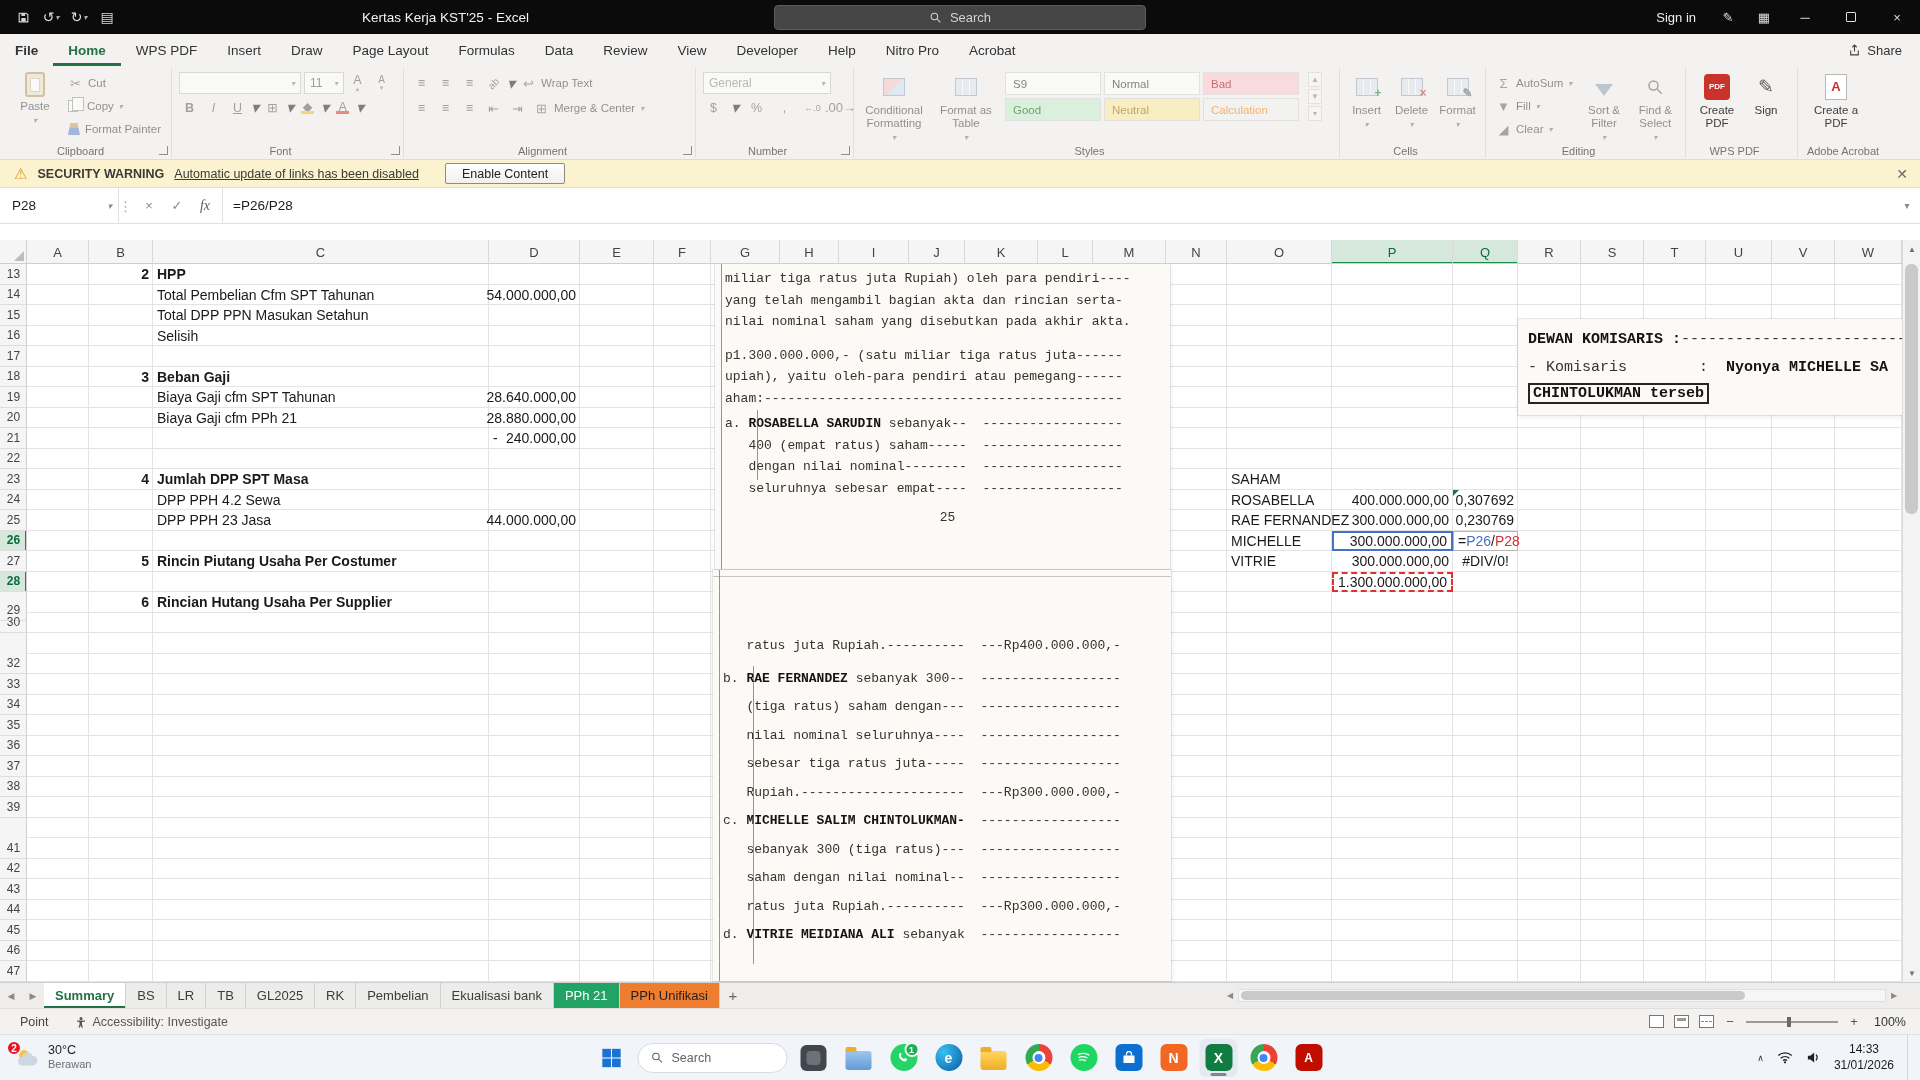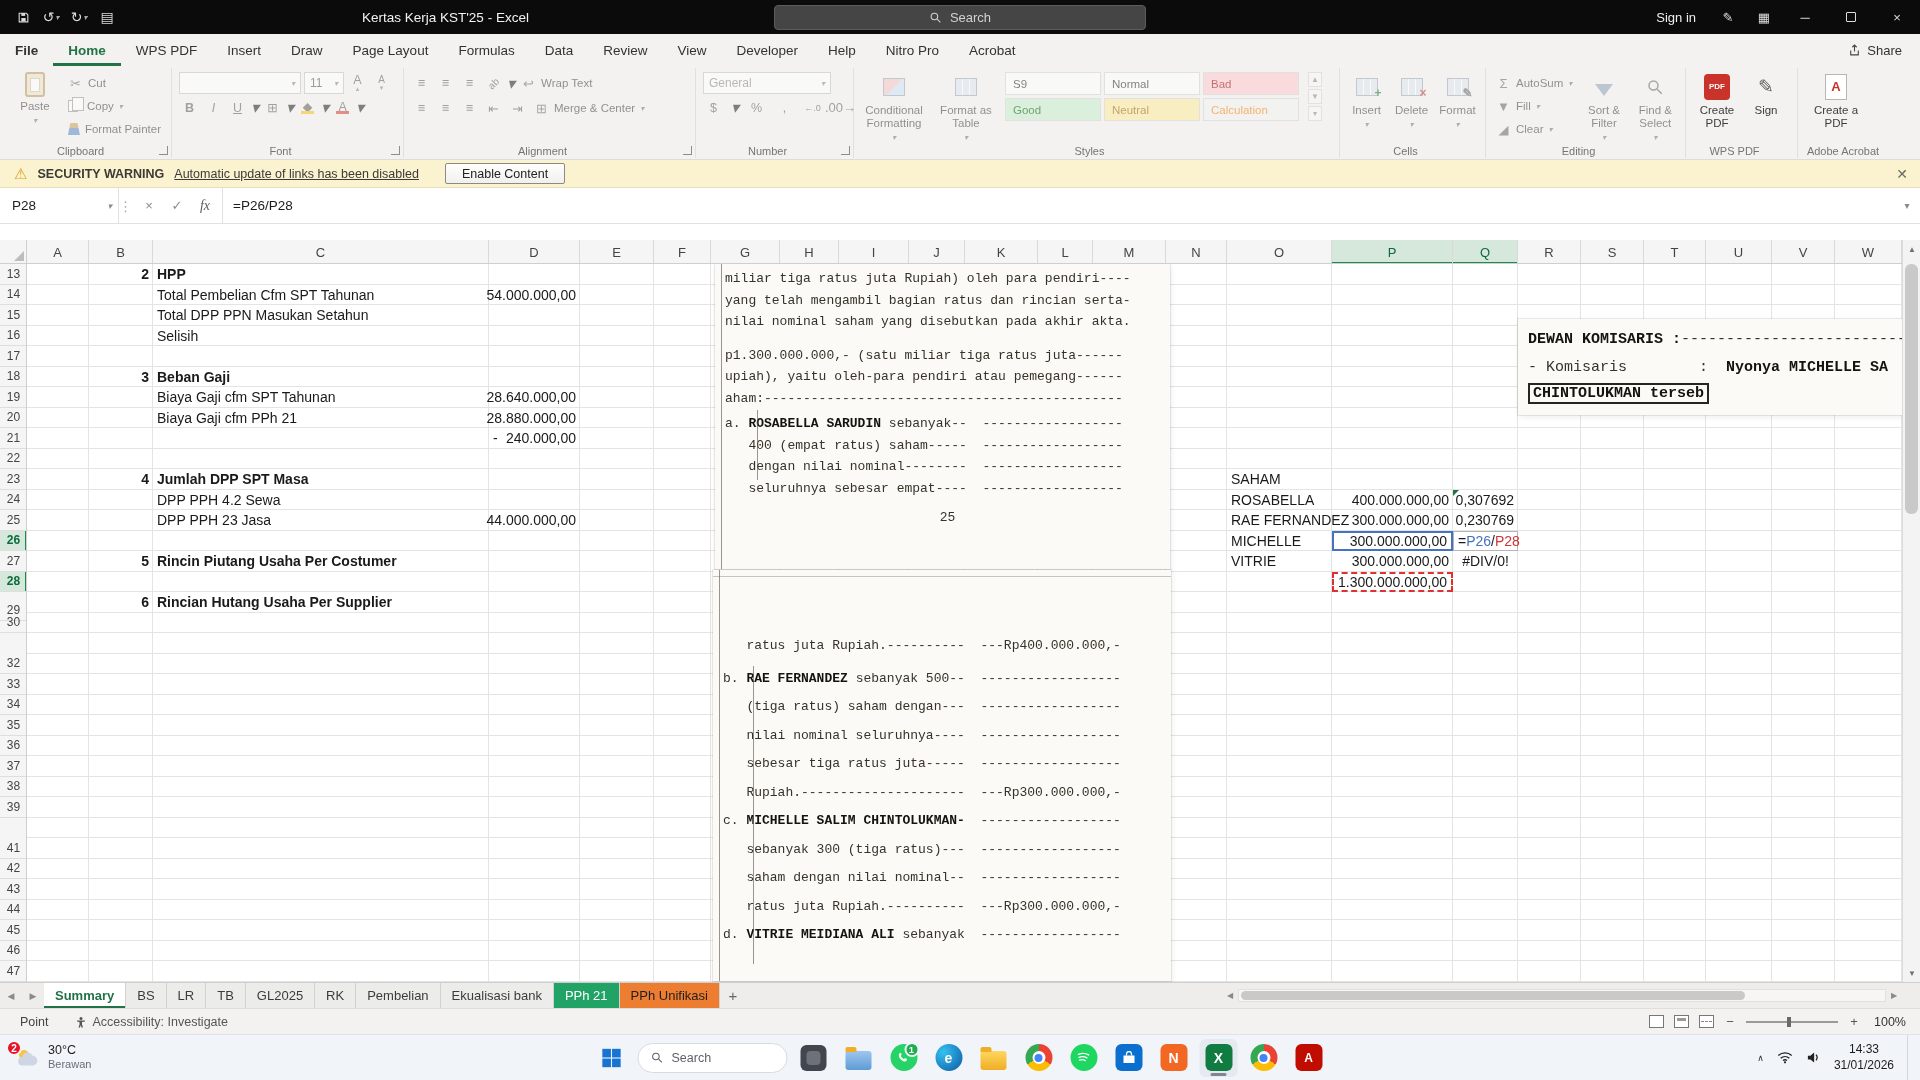--- a/index.html
+++ b/index.html
@@ -675,37 +675,37 @@
           <span class="caret"></span>
         </div>
         <div class="cell" style="left: 1200px; top: 287px; width: 105px; height: 20.5px;">VITRIE</div>
         <div class="cell ar" style="left: 1305px; top: 287px; width: 121px; height: 20.5px;">300.000.000,00</div>
         <div class="cell ac" style="left: 1426px; top: 287px; width: 65px; height: 20.5px;">#DIV/0!</div>
         <div class="cell ar refred" style="left: 1305px; top: 307.5px; width: 121px; height: 20.5px;">1.300.000.000,00</div>
         <div class="scanimg" style="left: 688px; top: 0px; width: 455px; height: 305px; font-size: 13px; line-height: 21.5px; padding-top: 4px;">
           <div class="scanrule" style="left: 6px; top: 0px; height: 305px;"></div>
           <div class="scanrule" style="left: 42px; top: 146px; height: 70px;"></div>
           <div class="scanline"><span>miliar tiga ratus juta Rupiah) oleh para pendiri----</span></div>
-          <div class="scanline"><span>yang telah mengambil bagian ratus dan rincian serta-</span></div>
+          <div class="scanline"><span>yang telah mengambil bagian akta dan rincian serta-</span></div>
           <div class="scanline"><span>nilai nominal saham yang disebutkan pada akhir akta.</span></div>
           <div class="scanline" style="margin-top: 12px;"><span>p1.300.000.000,- (satu miliar tiga ratus juta------</span></div>
           <div class="scanline"><span>upiah), yaitu oleh-para pendiri atau pemegang------</span></div>
           <div class="scanline"><span>aham:----------------------------------------------</span></div>
           <div class="scanline" style="margin-top: 4px;"><span>a. </span><span class="bseg">ROSABELLA SARUDIN</span><span> sebanyak--  ------------------</span></div>
           <div class="scanline"><span>   400 (empat ratus) saham-----  ------------------</span></div>
           <div class="scanline"><span>   dengan nilai nominal--------  ------------------</span></div>
           <div class="scanline"><span>   seluruhnya sebesar empat----  ------------------</span></div>
           <div class="scanfooter">25</div>
         </div>
         <div class="scanimg" style="left: 686px; top: 306px; width: 458px; height: 411px; font-size: 13px; line-height: 28.5px; padding-top: 62px;">
           <div class="scandivider" style="top: 6px;"></div>
           <div class="scanrule" style="left: 6px; top: 0px; height: 411px;"></div>
           <div class="scanrule" style="left: 40px; top: 96px; height: 298px;"></div>
           <div class="scanline"><span>   ratus juta Rupiah.----------  ---Rp400.000.000,-</span></div>
-          <div class="scanline" style="margin-top: 4px;"><span>b. </span><span class="bseg">RAE FERNANDEZ</span><span> sebanyak 500--  ------------------</span></div>
+          <div class="scanline" style="margin-top: 4px;"><span>b. </span><span class="bseg">RAE FERNANDEZ</span><span> sebanyak 300--  ------------------</span></div>
           <div class="scanline"><span>   (tiga ratus) saham dengan---  ------------------</span></div>
           <div class="scanline"><span>   nilai nominal seluruhnya----  ------------------</span></div>
           <div class="scanline"><span>   sebesar tiga ratus juta-----  ------------------</span></div>
           <div class="scanline"><span>   Rupiah.---------------------  ---Rp300.000.000,-</span></div>
           <div class="scanline"><span>c. </span><span class="bseg">MICHELLE SALIM CHINTOLUKMAN-</span><span>  ------------------</span></div>
           <div class="scanline"><span>   sebanyak 300 (tiga ratus)---  ------------------</span></div>
           <div class="scanline"><span>   saham dengan nilai nominal--  ------------------</span></div>
           <div class="scanline"><span>   ratus juta Rupiah.----------  ---Rp300.000.000,-</span></div>
           <div class="scanline"><span>d. </span><span class="bseg">VITRIE MEIDIANA ALI</span><span> sebanyak  ------------------</span></div>
         </div>

